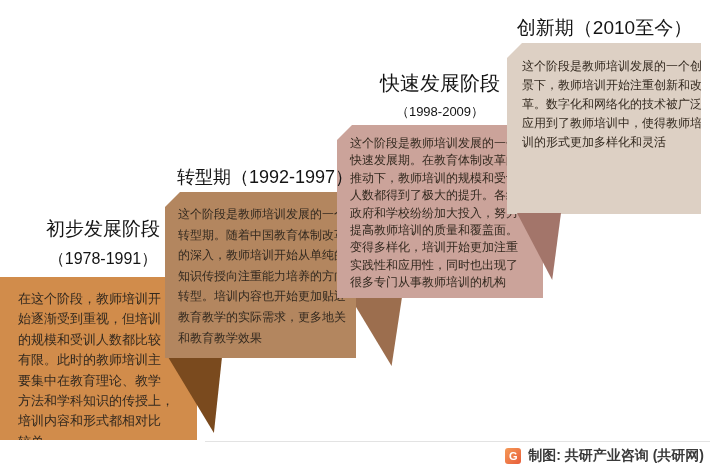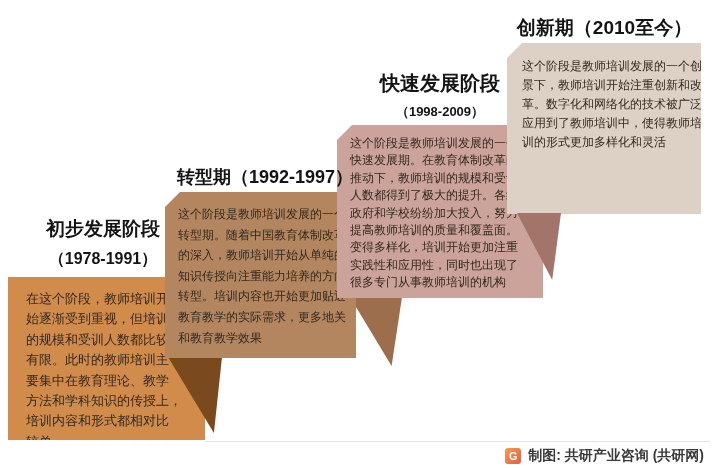--- a/index.html
+++ b/index.html
@@ -1,21 +1,21 @@
 <!DOCTYPE html>
 <html><head>
 <meta charset="utf-8">
 <style>
   html,body{margin:0;padding:0;background:#ffffff;}
   body{width:712px;height:468px;overflow:hidden;font-family:"Liberation Sans",sans-serif;}
   #canvas{position:relative;width:712px;height:468px;background:#fff;}
 
   
   .stage-box{position:absolute;box-sizing:border-box;color:#33291f;}
-  .box-1{left:8px;top:277px;width:197px;height:163px;z-index:1;
+  .box-1{left:0;top:277px;width:197px;height:163px;z-index:1;
          clip-path:polygon(0 0,calc(100% - 18px) 0,100% 18px,100% 100%,0 100%);
          padding:12px 8px 0 18px;}
   .box-2{left:165px;top:192px;width:191px;height:166px;z-index:3;
          clip-path:polygon(15px 0,100% 0,100% 100%,0 100%,0 15px);
          padding:12px 6px 0 13px;}
   .box-3{left:337px;top:125px;width:206px;height:173px;z-index:4;
          clip-path:polygon(15px 0,100% 0,100% 100%,0 100%,0 15px);
          padding:10px 6px 0 13px;}
   .box-4{left:507px;top:43px;width:194px;height:171px;z-index:5;
          clip-path:polygon(15px 0,100% 0,100% 100%,0 100%,0 15px);
@@ -31,21 +31,21 @@
   
   .fold{position:absolute;}
   .fold-2{left:168px;top:357px;width:54px;height:76px;z-index:2;
           clip-path:polygon(0 0,100% 0,85% 100%);}
   .fold-3{left:350px;top:297px;width:52px;height:69px;z-index:2;
           clip-path:polygon(0 0,100% 0,80% 100%);}
   .fold-4{left:517px;top:213px;width:44px;height:67px;z-index:6;
           clip-path:polygon(0 0,100% 0,80% 100%);}
 
   
-  .stage-title{position:absolute;z-index:10;color:#141414;font-weight:bold;text-align:center;}
+  .stage-title{position:absolute;z-index:10;color:#141414;font-weight:normal;text-align:center;}
   .t1{left:8px;top:216px;width:190px;}
   .t1 .name{font-size:19px;}
   .t1 .period{font-size:16px;margin-top:7px;}
   .t2{left:177px;top:165px;width:230px;text-align:left;white-space:nowrap;}
   .t2 .name,.t2 .period{display:inline;font-size:18px;}
   .t3{left:337px;top:70px;width:206px;}
   .t3 .name{font-size:20px;}
   .t3 .period{font-size:13px;margin-top:6px;}
   .t4{left:502px;top:15px;width:205px;white-space:nowrap;}
   .t4 .name,.t4 .period{display:inline;font-size:19px;}

